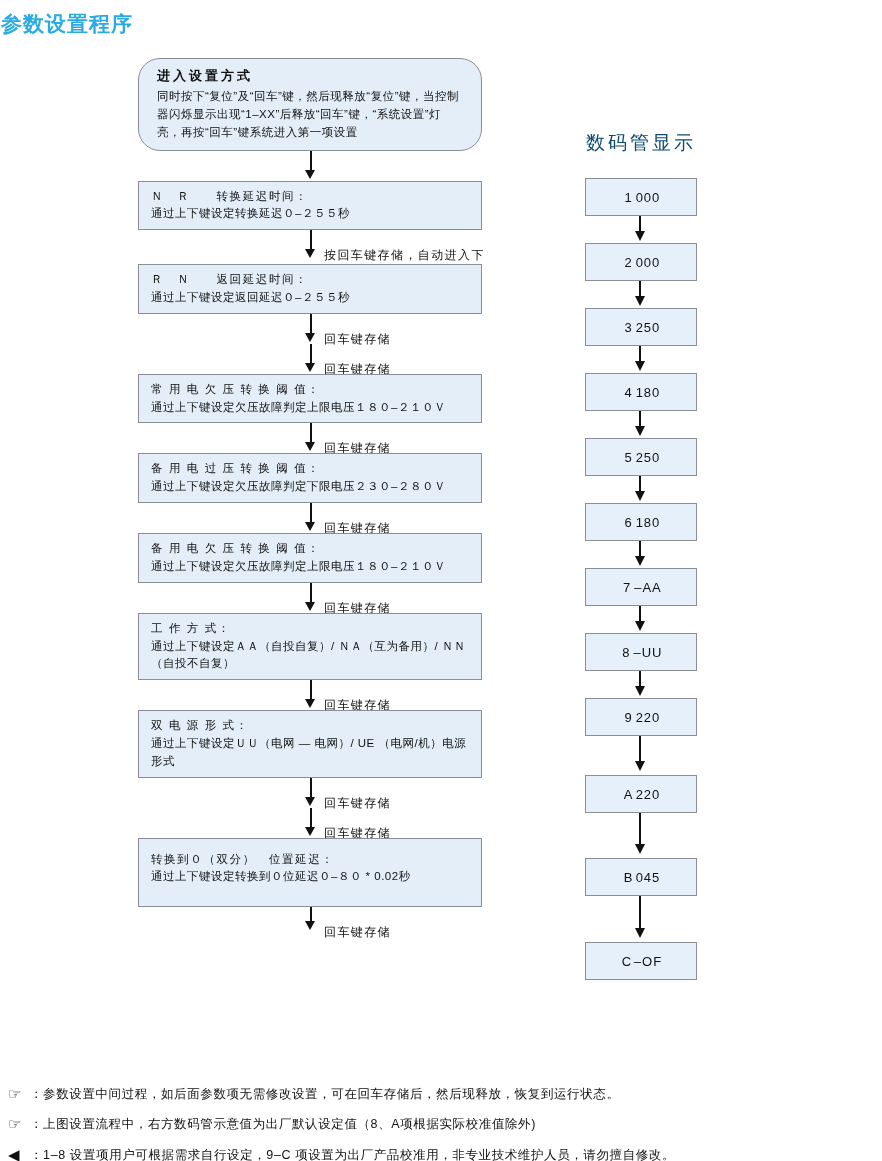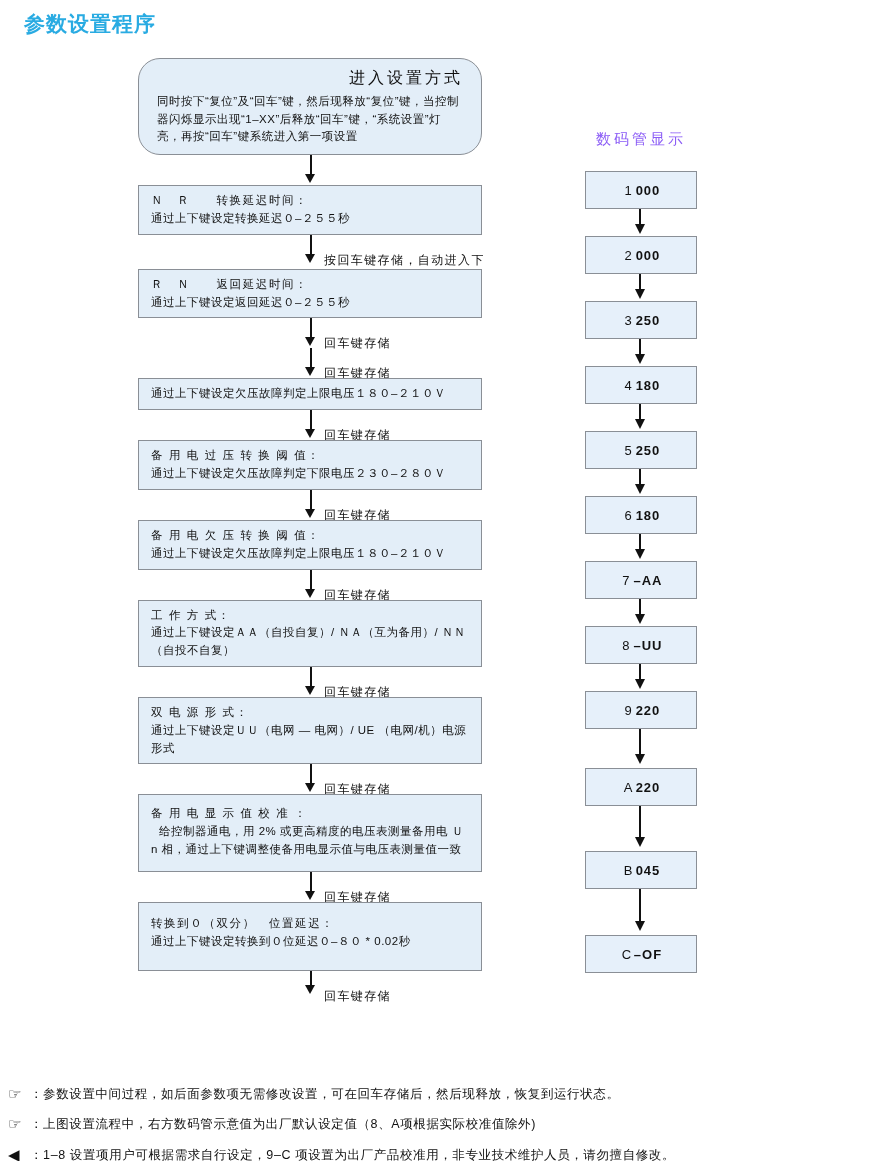--- a/index.html
+++ b/index.html
@@ -12,21 +12,21 @@
     height: 1161px;
     position: relative;
     font-family: "Liberation Sans", "DejaVu Sans", sans-serif;
     color: #1a1a1a;
     overflow: hidden;
   }
 
   
   #page-title {
     position: absolute;
-    left: 24px;
+    left: 1px;
     top: 10px;
     font-size: 21px;
     font-weight: bold;
     color: #29abe2;
     letter-spacing: 1px;
     white-space: nowrap;
   }
 
   
   #flow-column {
@@ -50,24 +50,25 @@
   .flow-node.rounded {
     border-radius: 22px;
     text-align: left;
     padding: 7px 18px 8px 18px;
   }
   .flow-node .node-title {
     display: block;
     letter-spacing: 1.6px;
   }
   .flow-node .node-title.centered {
-    text-align: right;
+    text-align: left;
     letter-spacing: 3px;
-    font-size: 16px;
+    font-size: 13px;
     margin-bottom: 2px;
+    font-weight: bold;
   }
   .flow-node .node-body {
     display: block;
     letter-spacing: 0.5px;
   }
   .flow-node .node-body.indent {
     text-indent: 8px;
   }
 
   
@@ -112,24 +113,24 @@
 
   
   #display-column {
     position: absolute;
     left: 585px;
     top: 130px;
     width: 112px;
   }
   #display-title {
     text-align: center;
-    font-size: 15px;
+    font-size: 19px;
     letter-spacing: 3px;
     font-weight: normal;
-    color: #8b5cf6;
+    color: #0c4a6e;
     margin-bottom: 22px;
   }
   .display-node {
     box-sizing: border-box;
     width: 112px;
     height: 38px;
     background: #e6f0fa;
     border: 1.5px solid #8a8f96;
     display: flex;
     align-items: center;
@@ -140,21 +141,20 @@
   }
   .display-node .dn-index {
     display: inline-block;
     min-width: 14px;
     text-align: center;
   }
   .display-node .dn-value {
     display: inline-block;
     margin-left: 0;
     text-align: left;
-    font-weight: bold;
   }
   .display-connector {
     position: relative;
     height: 27px;
   }
   .display-connector .stem {
     position: absolute;
     left: 54px;
     top: 0;
     width: 2px;
@@ -241,20 +241,21 @@
     <span class="conn-label">回车键存储</span>
   </div>
 
   <div class="connector">
     <span class="stem"></span>
     <span class="head"></span>
     <span class="conn-label">回车键存储</span>
   </div>
 
   <div class="flow-node">
+    <span class="node-title">常 用 电 欠 压 转 换 阈 值：</span>
     <span class="node-body">通过上下键设定欠压故障判定上限电压１８０–２１０Ｖ</span>
   </div>
   <div class="connector">
     <span class="stem"></span>
     <span class="head"></span>
     <span class="conn-label">回车键存储</span>
   </div>
 
   <div class="flow-node">
     <span class="node-title">备 用 电 过 压 转 换 阈 值：</span>
@@ -290,24 +291,20 @@
     <span class="node-title">双 电 源 形 式：</span>
     <span class="node-body">通过上下键设定ＵＵ（电网 — 电网）/ UE （电网/机）电源形式</span>
   </div>
 
   <div class="connector">
     <span class="stem"></span>
     <span class="head"></span>
     <span class="conn-label">回车键存储</span>
   </div>
 
-  <div class="flow-node" style="padding-top:10px;padding-bottom:12px;">
-    <span class="node-title">备 用 电 显 示 值 校 准 ：</span>
-    <span class="node-body indent">给控制器通电，用 2% 或更高精度的电压表测量备用电 Ｕ n 相，通过上下键调整使备用电显示值与电压表测量值一致</span>
-  </div>
   <div class="connector">
     <span class="stem"></span>
     <span class="head"></span>
     <span class="conn-label">回车键存储</span>
   </div>
 
   <div class="flow-node" style="padding-top:12px;padding-bottom:20px;">
     <span class="node-title">转换到０（双分）　位置延迟：</span>
     <span class="node-body">通过上下键设定转换到０位延迟０–８０ *  0.02秒</span>
   </div>

